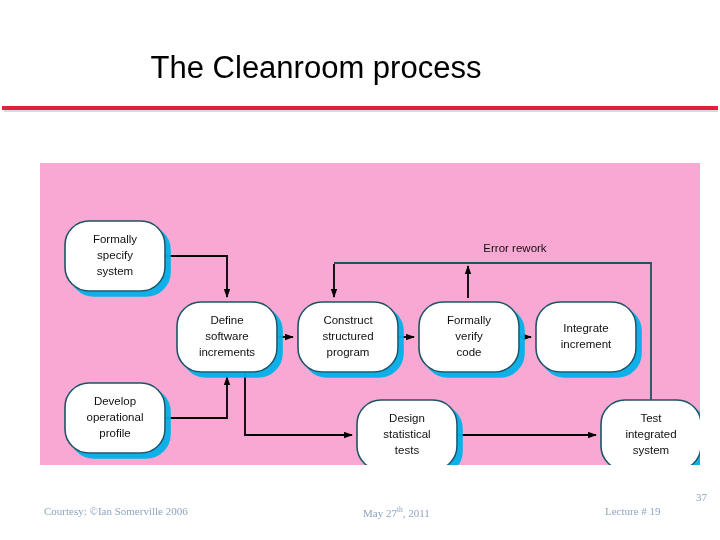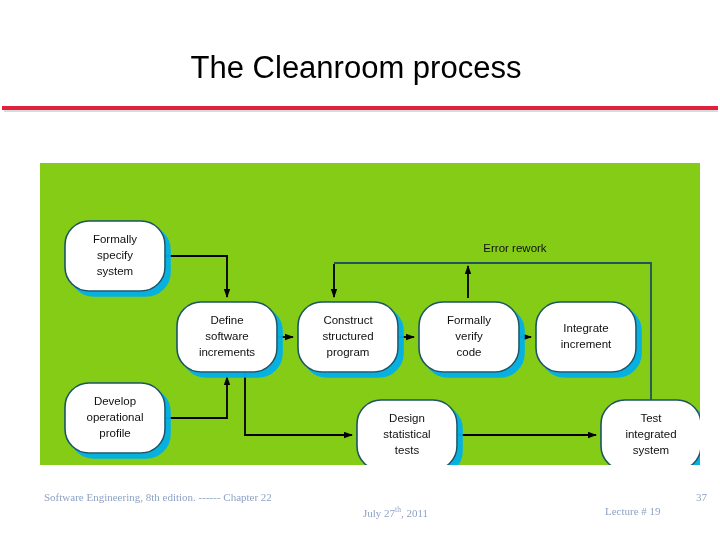--- a/index.html
+++ b/index.html
@@ -8,21 +8,21 @@
     background:#ffffff;
     font-family:"Liberation Sans", sans-serif;
     overflow:hidden;
     position:relative;
   }
   .slide{position:absolute;inset:0;}
 
   
   .title-area{
     position:absolute;left:0;top:42px;width:632px;height:52px;
-    display:flex;align-items:center;justify-content:center;padding-left:40px;
+    display:flex;align-items:center;justify-content:center;
   }
   .slide-title{
     font-size:31px;
     font-weight:400;
     color:#000000;
     letter-spacing:0px;
     white-space:nowrap;
     font-family:"Liberation Sans", sans-serif;
   }
   .title-rule{
@@ -30,21 +30,21 @@
     background:#e0213c;
   }
   .title-rule-shadow{
     position:absolute;left:4px;top:110px;width:714px;height:2px;
     background:#b8bcc4;opacity:.55;
   }
 
   
   .diagram-panel{
     position:absolute;left:40px;top:163px;width:660px;height:302px;
-    background:#84cc16;
+    background:#f9a8d4;
   }
   .diagram-svg{display:block;width:660px;height:302px;}
 
   .node-text{
     font-family:"Liberation Sans", sans-serif;
     font-size:11.5px;
     fill:#101010;
     text-anchor:middle;
   }
   .edge-label{
@@ -170,19 +170,19 @@
       <g>
         <rect x="561" y="237" width="100" height="70" rx="24" ry="24" fill="#ffffff" stroke="#1d5566" stroke-width="1.6" filter="url(#nodeshadow)"></rect>
         <text class="node-text" x="611" y="259">Test</text>
         <text class="node-text" x="611" y="275">integrated</text>
         <text class="node-text" x="611" y="291">system</text>
       </g>
     </svg>
   </div>
 
   <div class="footer">
-    <div class="f-line1">Software Engineering, 8th edition. ------  Chapter 22</div>
-    <div class="f-date"><span>July 27</span><sup>th</sup><span>, 2011</span></div>
+    <div class="f-line2">Courtesy: ©Ian Somerville 2006</div>
+    <div class="f-date"><span>May 27</span><sup>th</sup><span>, 2011</span></div>
     <div class="f-lecture">Lecture # 19</div>
     <div class="f-page">37</div>
   </div>
 
 </div>
 
 </body></html>

